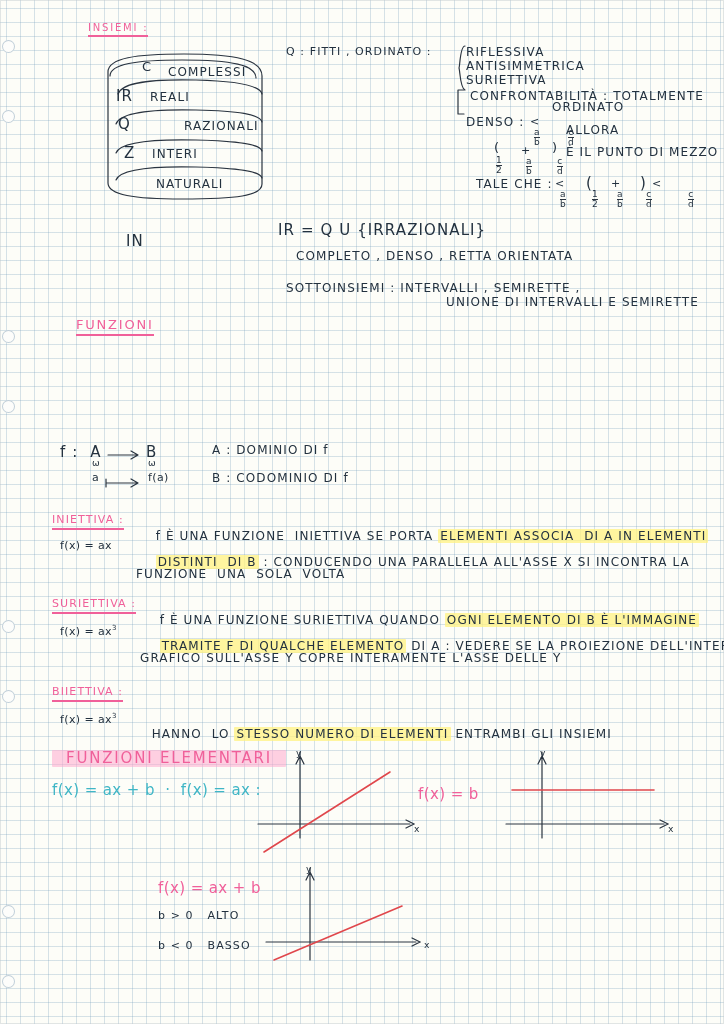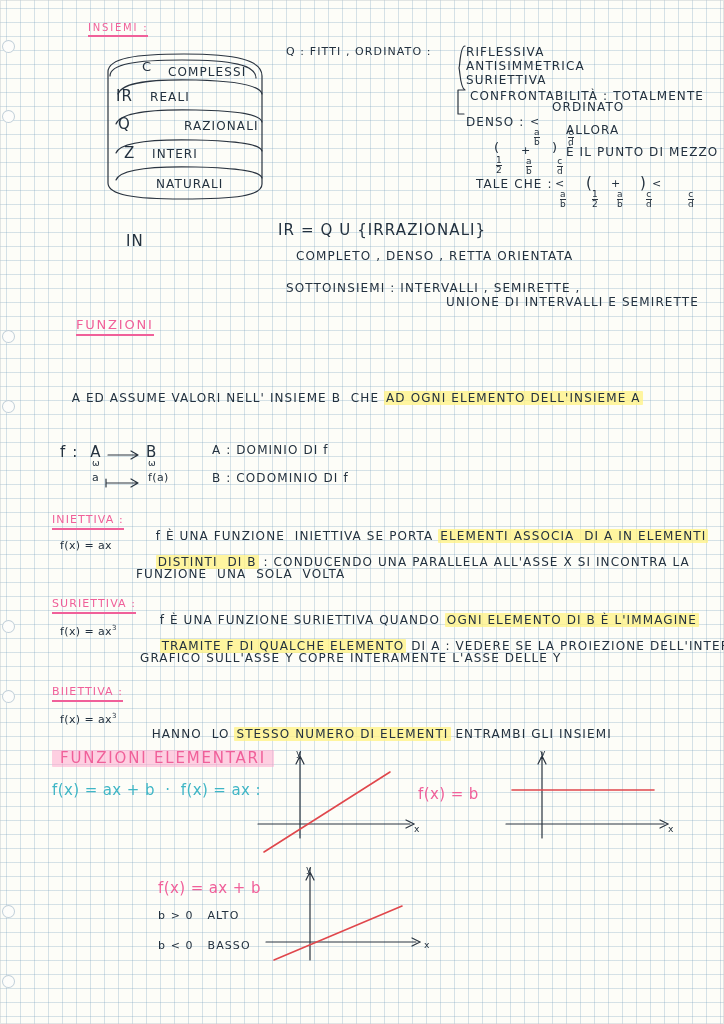--- a/index.html
+++ b/index.html
@@ -40,21 +40,21 @@
   .ink-cyan{color:#3fb6c6;}
   .s9{font-size:9.2px;}
   .s10{font-size:12px;}
   .s11{font-size:11px;}
   .s12{font-size:15px;}
   .s13{font-size:13px;}
   .s14{font-size:10px;}
   .sp{letter-spacing:1.1px;}
   .sp2{letter-spacing:1.8px;}
   .hl-y{background:rgba(255,241,130,.75);padding:0 2px;border-radius:1px;}
-  .hl-p{background:rgba(255,170,205,.55);padding:0 8px;border-radius:1px;}
+  .hl-p{background:rgba(255,170,205,.55);padding:0 14px;border-radius:1px;}
   .ul-pink{border-bottom:2px solid #f0609a;padding-bottom:1px;}
 
   svg{position:absolute;overflow:visible;}
   .stroke-blue{stroke:#2a3440;fill:none;stroke-width:1.2;stroke-linecap:round;stroke-linejoin:round;}
   .stroke-red{stroke:#e0474c;fill:none;stroke-width:1.6;stroke-linecap:round;}
   .stroke-axis{stroke:#2a3440;fill:none;stroke-width:1.2;stroke-linecap:round;}
   .frac{display:inline-block;text-align:center;vertical-align:middle;line-height:1;}
   .frac .num{display:block;font-size:9px;}
   .frac .den{display:block;font-size:9px;border-top:1px solid #2a3440;}
 </style>
@@ -157,23 +157,20 @@
     <span class="frac"><span class="num">c</span><span class="den">d</span></span>
   </div>
 
   <div class="hw ink-blue s12 sp" style="left:278px;top:222px;">IR = Q U {IRRAZIONALI}</div>
   <div class="hw ink-blue s10 sp" style="left:296px;top:250px;">COMPLETO , DENSO , RETTA ORIENTATA</div>
   <div class="hw ink-blue s10 sp" style="left:286px;top:282px;">SOTTOINSIEMI : INTERVALLI , SEMIRETTE ,</div>
   <div class="hw ink-blue s10 sp" style="left:446px;top:296px;">UNIONE DI INTERVALLI E SEMIRETTE</div>
 
   <div class="hw ink-pink s13 sp2 ul-pink" style="left:76px;top:318px;">FUNZIONI</div>
 
-  <div class="hw s10 sp" style="left:52px;top:378px;">
-    <span class="ink-blue">A ED ASSUME VALORI NELL' INSIEME B  CHE </span><span class="ink-blue hl-y">AD OGNI ELEMENTO DELL'INSIEME A</span>
-  </div>
 
   <div class="hw ink-blue s12 sp" style="left:60px;top:444px;">f :  A</div>
   <svg style="left:108px;top:450px;" width="36" height="10">
     <path class="stroke-blue" d="M0,5 L30,5 M23,1 L30,5 L23,9"></path>
   </svg>
   <div class="hw ink-blue s12 sp" style="left:146px;top:444px;">B</div>
   <div class="hw ink-blue s9" style="left:92px;top:458px;">ω</div>
   <div class="hw ink-blue s9" style="left:148px;top:458px;">ω</div>
   <div class="hw ink-blue s11" style="left:92px;top:472px;">a</div>
   <svg style="left:106px;top:478px;" width="40" height="10">

